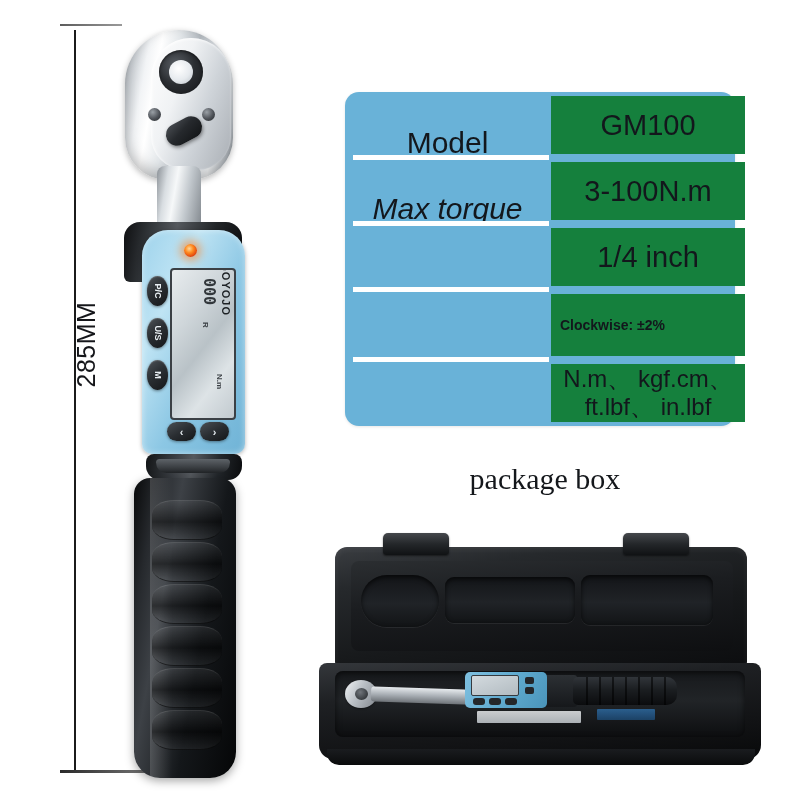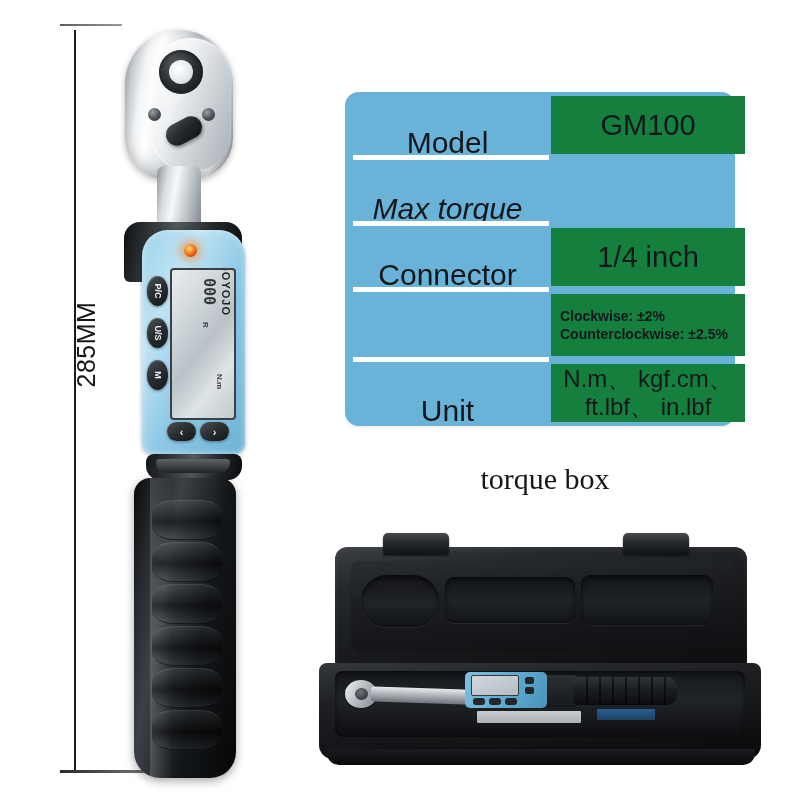--- a/index.html
+++ b/index.html
@@ -407,45 +407,39 @@
 
   <div class="spec-table">
       <div class="spec-row" style="top: 0px; height: 66px;">
         <div class="spec-label">Model</div>
       </div>
       <div class="spec-value v-big" style="top: 4px; height: 58px;">GM100</div>
       <div class="row-sep" style="top: 63px;"></div>
       <div class="spec-row" style="top: 66px; height: 66px; font-style: italic;">
         <div class="spec-label">Max torque</div>
       </div>
+      <div class="spec-value v-big" style="top: 70px; height: 58px;">3-100N.m</div>
       <div class="row-sep" style="top: 129px;"></div>
-      <div class="spec-row" style="top: 132px; height: 66px;">
-        <div class="spec-label">Connector</div>
-      </div>
       <div class="spec-value v-big" style="top: 136px; height: 58px;">1/4 inch</div>
       <div class="row-sep" style="top: 195px;"></div>
       <div class="spec-value v-acc" style="top: 202px; height: 62px;">
         <div>
           <div>Clockwise: ±2%</div>
-          <div>Counterclockwise: ±2.5%</div>
         </div>
       </div>
       <div class="row-sep" style="top: 265px;"></div>
-      <div class="spec-row" style="top: 268px; height: 66px;">
-        <div class="spec-label">Unit</div>
-      </div>
       <div class="spec-value v-unit" style="top: 272px; height: 58px;">
         <div>
           <div>N.m、 kgf.cm、</div>
           <div>ft.lbf、 in.lbf</div>
         </div>
       </div>
     </div>
 
-  <div class="pkg-title">torque box</div>
+  <div class="pkg-title">package box</div>
 
   <div class="case">
     <div class="case-lid"></div>
     <div class="lid-inner"></div>
     <div class="lid-cav lid-cav-1"></div>
     <div class="lid-cav lid-cav-2"></div>
     <div class="lid-cav lid-cav-3"></div>
     <div class="latch latch-l"></div>
     <div class="latch latch-r"></div>
 

